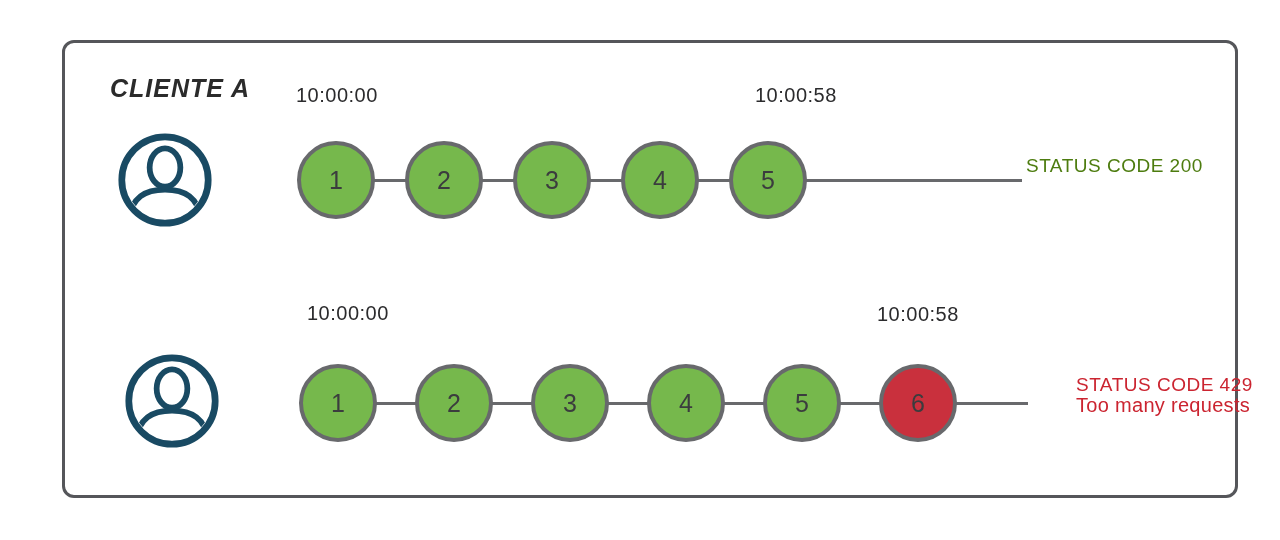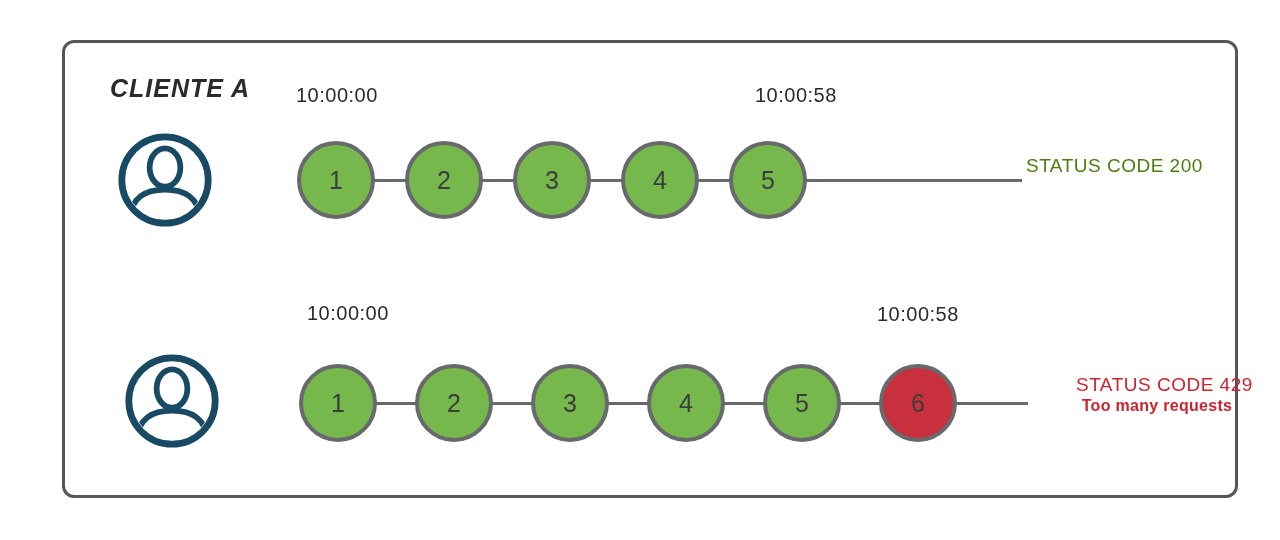--- a/index.html
+++ b/index.html
@@ -27,21 +27,21 @@
     font-size:25px;color:#3b3c3e;
   }
   .node.ok{background:#76b84c;}
   .node.blocked{background:#c9303d;}
   .status{
     position:absolute;text-align:center;font-size:19px;line-height:21px;
     letter-spacing:.5px;white-space:nowrap;
   }
   .status.success{color:#4d7c0f;}
   .status.error{color:#cb2430;}
-  .status .alt-line{font-size:16px;font-weight:700;letter-spacing:.3px;}
+  .status .alt-line{font-size:20px;font-weight:400;letter-spacing:.3px;}
 </style>
 </head>
 <body>
 
 <div class="stage">
 
   <div class="frame"></div>
 
   <div class="client-label" style="left:110px;top:74px;">CLIENTE A</div>
 

